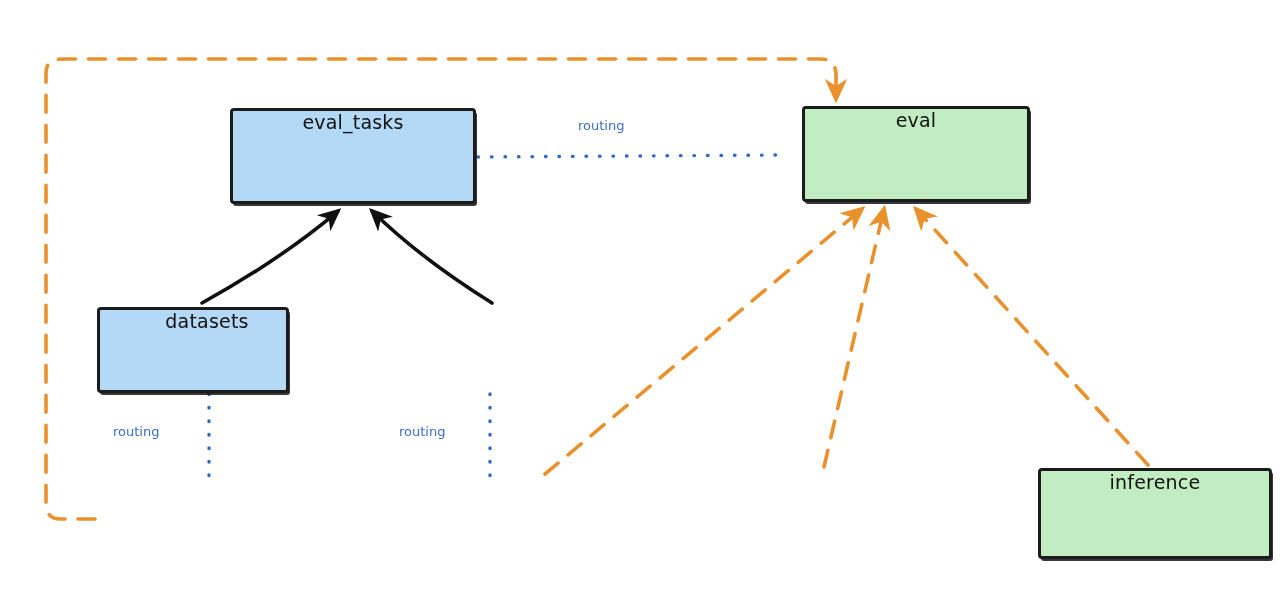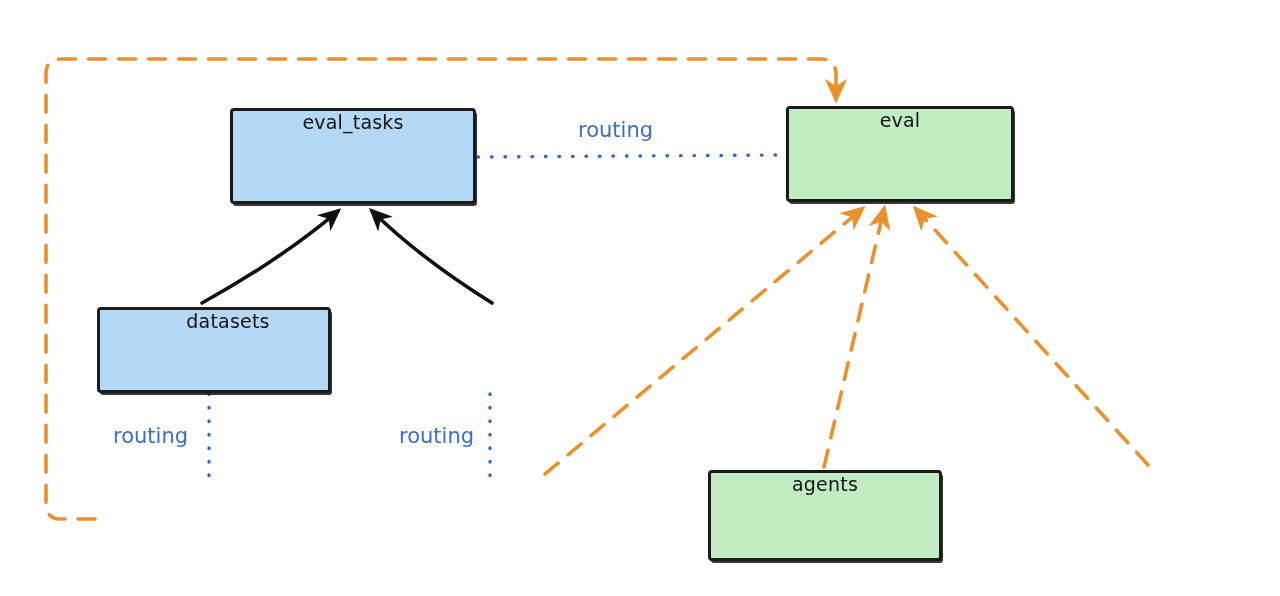--- a/index.html
+++ b/index.html
@@ -33,26 +33,26 @@
     display: flex;
     justify-content: center;
     font-family: "DejaVu Sans", sans-serif;
     font-size: 19px;
     color: #101010;
     letter-spacing: 0.2px;
     z-index: 3;
     box-shadow: 2px 3px 0 -1px rgba(20,20,20,0.85);
   }
   .node.blue { background: #b3d9f7; }
-  .node.green { background: #c2edc2; }
+  .node.green { background: #c2edc2; margin-left: 16px; }
 
   .edge-label {
     position: absolute;
     font-family: "DejaVu Sans", sans-serif;
-    font-size: 21px;
+    font-size: 13px;
     color: #3b6fc4;
     z-index: 4;
     white-space: nowrap;
   }
 </style>
 </head>
 <body>
 
 <div id="canvas">
 
@@ -106,31 +106,31 @@
   </svg>
 
   <div class="node blue" style="left:230px; top:108px; width:246px; height:96px;">
     <span>eval_tasks</span>
   </div>
 
   <div class="node green" style="left:786px; top:106px; width:228px; height:96px;">
     <span>eval</span>
   </div>
 
-  <div class="node blue" style="left:97px; top:307px; width:234px; height:86px;padding-left:28px;">
+  <div class="node blue" style="left:97px; top:307px; width:192px; height:86px;padding-left:28px;">
     <span>datasets</span>
   </div>
 
 
 
 
-  <div class="node green" style="left:708px; top:470px; width:234px; height:91px;">
-    <span>agents</span>
+
+  <div class="node green" style="left:1022px; top:468px; width:234px; height:91px;">
+    <span>inference</span>
   </div>
-
 
   <div class="edge-label" style="left:578px; top:118px;">routing</div>
 
   <div class="edge-label" style="left:113px; top:424px;">routing</div>
 
   <div class="edge-label" style="left:399px; top:424px;">routing</div>
 
 </div>
 
 </body></html>

